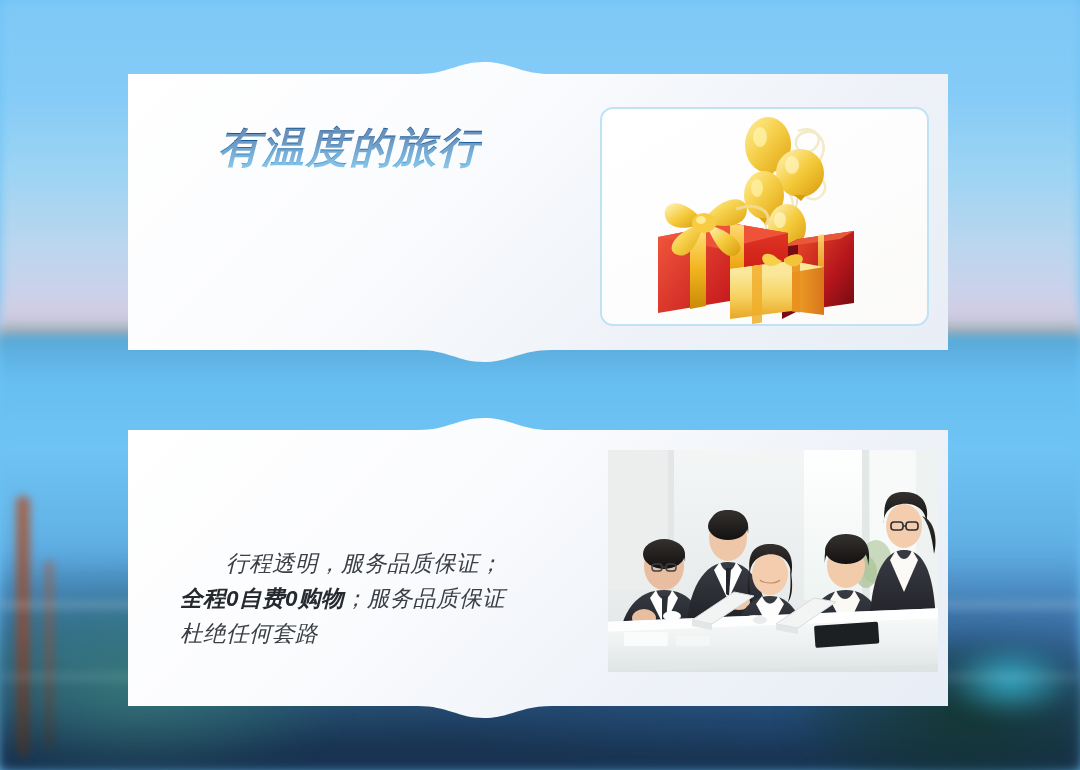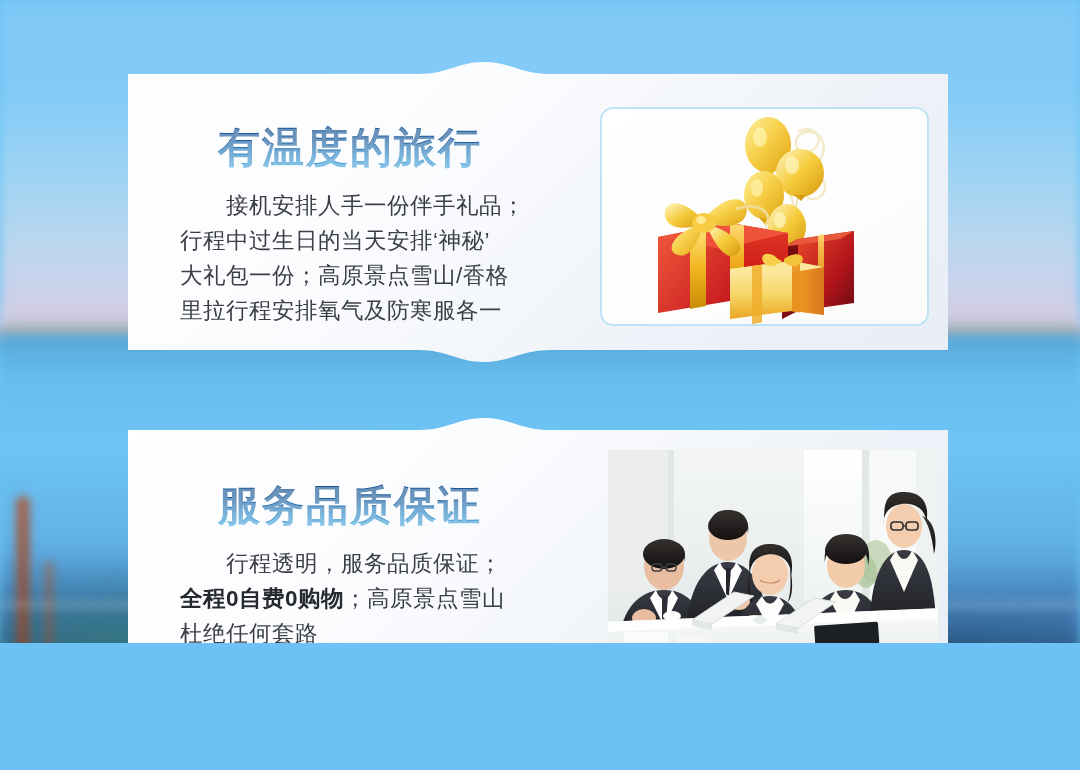--- a/index.html
+++ b/index.html
@@ -1,21 +1,21 @@
 <!DOCTYPE html>
 <html><head>
 <meta charset="utf-8">
 <style>
   html,body{margin:0;padding:0;}
   body{
     width:1080px;height:770px;overflow:hidden;
     font-family:"Liberation Sans","DejaVu Sans",sans-serif;
     background:#6cc2f4;
   }
-  .stage{position:relative;width:1080px;height:643px;overflow:hidden;}
+  .stage{position:relative;width:1080px;height:770px;overflow:hidden;font-style:italic;}
 
   
   .bg{position:absolute;inset:0;overflow:hidden;}
   .bg-sky{
     position:absolute;left:0;top:0;width:100%;height:336px;
     background:linear-gradient(180deg,#7ec8f6 0%,#84cbf7 28%,#9ed4f3 52%,#bcd6ee 74%,#ccd2ea 88%,#c9cfe6 100%);
     filter:blur(6px);
   }
   .bg-haze{
     position:absolute;left:0;top:296px;width:100%;height:52px;
@@ -138,24 +138,20 @@
     <div class="bg-pole b"></div>
     <div class="bg-ripple" style="top:600px"></div>
     <div class="bg-ripple" style="top:672px;opacity:.6"></div>
   </div>
 
   <div class="card card-1">
     <div class="card-inner">
 
       <div class="title t1">有温度的旅行</div>
 
-      <div class="body-text b1"><span>　　接机安排人手一份伴手礼品；</span>
-<span>行程中过生日的当天安排‘神秘’</span>
-<span>大礼包一份；高原景点雪山/香格</span>
-<span>里拉行程安排氧气及防寒服各一</span></div>
 
       <div class="gift-panel">
         <svg class="gift-art" viewBox="0 0 325 215" preserveAspectRatio="xMidYMid meet">
           <defs>
             <linearGradient id="balloonG" x1="0" y1="0" x2="1" y2="1">
               <stop offset="0%" stop-color="#fdf0a0"></stop>
               <stop offset="45%" stop-color="#f6d04a"></stop>
               <stop offset="100%" stop-color="#e0a310"></stop>
             </linearGradient>
             <linearGradient id="balloonG2" x1="0" y1="0" x2="1" y2="1">
@@ -265,24 +261,23 @@
             <path d="M182,150 C196,140 206,148 198,155 C192,160 186,156 182,153 Z" fill="#f3c339"></path>
           </g>
         </svg>
       </div>
     </div>
   </div>
 
   <div class="card card-2">
     <div class="card-inner">
 
-      <div class="title t2">服务品质保证</div>
 
       <div class="body-text b2"><span>　　行程透明，服务品质保证；</span>
-<span class="bold">全程0自费0购物</span><span>；高原景点雪山</span>
+<span class="bold">全程0自费0购物</span><span>；服务品质保证</span>
 <span>杜绝任何套路</span></div>
 
       <div class="photo-panel">
         <svg class="photo-art" viewBox="0 0 330 222" preserveAspectRatio="xMidYMid slice">
           <defs>
             <linearGradient id="wallG" x1="0" y1="0" x2="0" y2="1">
               <stop offset="0%" stop-color="#f4f6f6"></stop>
               <stop offset="70%" stop-color="#e7ebeb"></stop>
               <stop offset="100%" stop-color="#dde3e3"></stop>
             </linearGradient>

